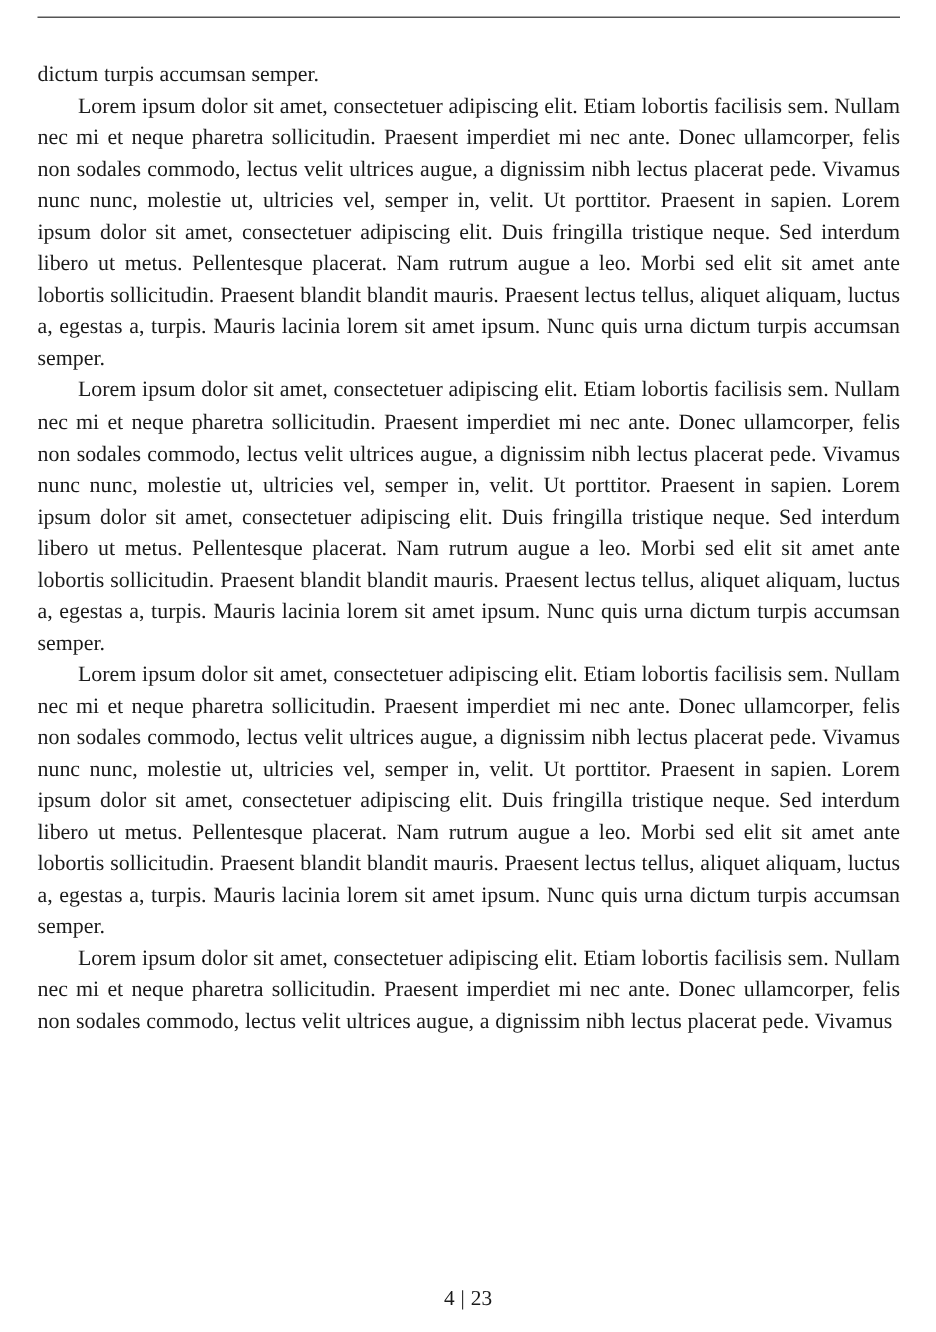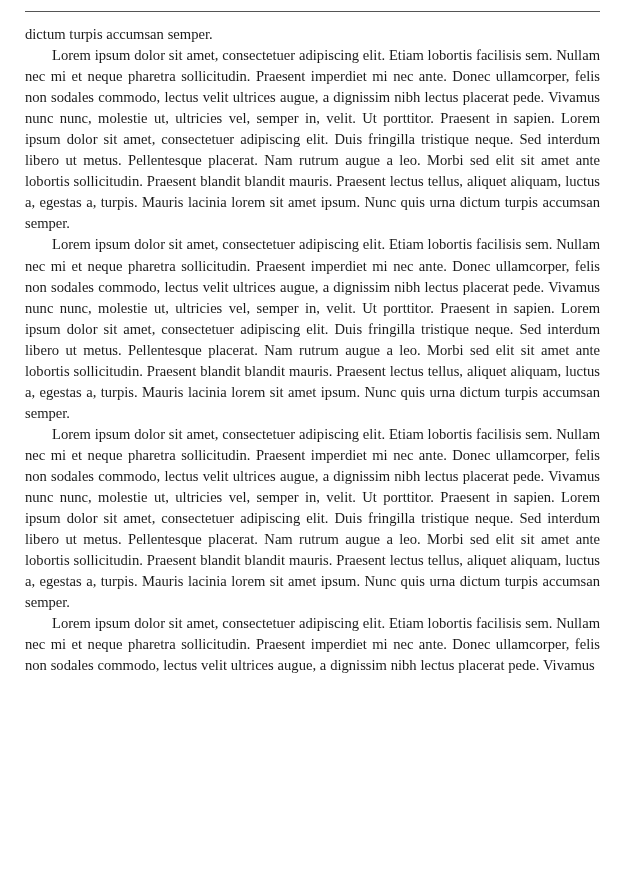--- a/index.html
+++ b/index.html
@@ -32,21 +32,21 @@
     top: 11px;
     width: 575px;
     height: 1.4px;
     background: #555555;
   }
 
   
   .textblock {
     position: absolute;
     left: 25px;
-    top: 24px;
+    top: 40px;
     width: 575px;
     font-size: 14.6px;
     line-height: 21.05px;
     text-align: justify;
     text-justify: inter-word;
     -webkit-hyphens: none;
     hyphens: none;
     word-spacing: 0.01em;
   }
 
@@ -99,14 +99,17 @@
     <p class="indented">Lorem ipsum dolor sit amet, consectetuer adipiscing elit. Etiam lobortis facilisis sem. Nullam nec mi et neque pharetra sollicitudin. Praesent imperdiet mi nec ante. Donec ullamcorper, felis non sodales commodo, lectus velit ultrices augue, a dignissim nibh lectus placerat pede. Vivamus nunc nunc, molestie ut, ultricies vel, semper in, velit. Ut porttitor. Praesent in sapien. Lorem ipsum dolor sit amet, consectetuer adipiscing elit. Duis fringilla tristique neque. Sed interdum libero ut metus. Pellentesque placerat. Nam rutrum augue a leo. Morbi sed elit sit amet ante lobortis sollicitudin. Praesent blandit blandit mauris. Praesent lectus tellus, aliquet aliquam, luctus a, egestas a, turpis. Mauris lacinia lorem sit amet ipsum. Nunc quis urna dictum turpis accumsan semper.</p>
 
     <p class="indented">Lorem ipsum dolor sit amet, consectetuer adipiscing elit. Etiam lobortis facilisis sem. Nullam nec mi et neque pharetra sollicitudin. Praesent imperdiet mi nec ante. Donec ullamcorper, felis non sodales commodo, lectus velit ultrices augue, a dignissim nibh lectus placerat pede. Vivamus nunc nunc, molestie ut, ultricies vel, semper in, velit. Ut porttitor. Praesent in sapien. Lorem ipsum dolor sit amet, consectetuer adipiscing elit. Duis fringilla tristique neque. Sed interdum libero ut metus. Pellentesque placerat. Nam rutrum augue a leo. Morbi sed elit sit amet ante lobortis sollicitudin. Praesent blandit blandit mauris. Praesent lectus tellus, aliquet aliquam, luctus a, egestas a, turpis. Mauris lacinia lorem sit amet ipsum. Nunc quis urna dictum turpis accumsan semper.</p>
 
     <p class="indented">Lorem ipsum dolor sit amet, consectetuer adipiscing elit. Etiam lobortis facilisis sem. Nullam nec mi et neque pharetra sollicitudin. Praesent imperdiet mi nec ante. Donec ullamcorper, felis non sodales commodo, lectus velit ultrices augue, a dignissim nibh lectus placerat pede. Vivamus nunc nunc, molestie ut, ultricies vel, semper in, velit. Ut porttitor. Praesent in sapien. Lorem ipsum dolor sit amet, consectetuer adipiscing elit. Duis fringilla tristique neque. Sed interdum libero ut metus. Pellentesque placerat. Nam rutrum augue a leo. Morbi sed elit sit amet ante lobortis sollicitudin. Praesent blandit blandit mauris. Praesent lectus tellus, aliquet aliquam, luctus a, egestas a, turpis. Mauris lacinia lorem sit amet ipsum. Nunc quis urna dictum turpis accumsan semper.</p>
 
     <p class="clipped">Lorem ipsum dolor sit amet, consectetuer adipiscing elit. Etiam lobortis facilisis sem. Nullam nec mi et neque pharetra sollicitudin. Praesent imperdiet mi nec ante. Donec ullamcorper, felis non sodales commodo, lectus velit ultrices augue, a dignissim nibh lectus placerat pede. Vivamus</p>
 
   </div>
 
+  <div class="footer">
+    <span class="folio-num">4</span><span class="folio-sep">|</span><span class="folio-total">23</span>
+  </div>
 
 </div>
 
 </body></html>

